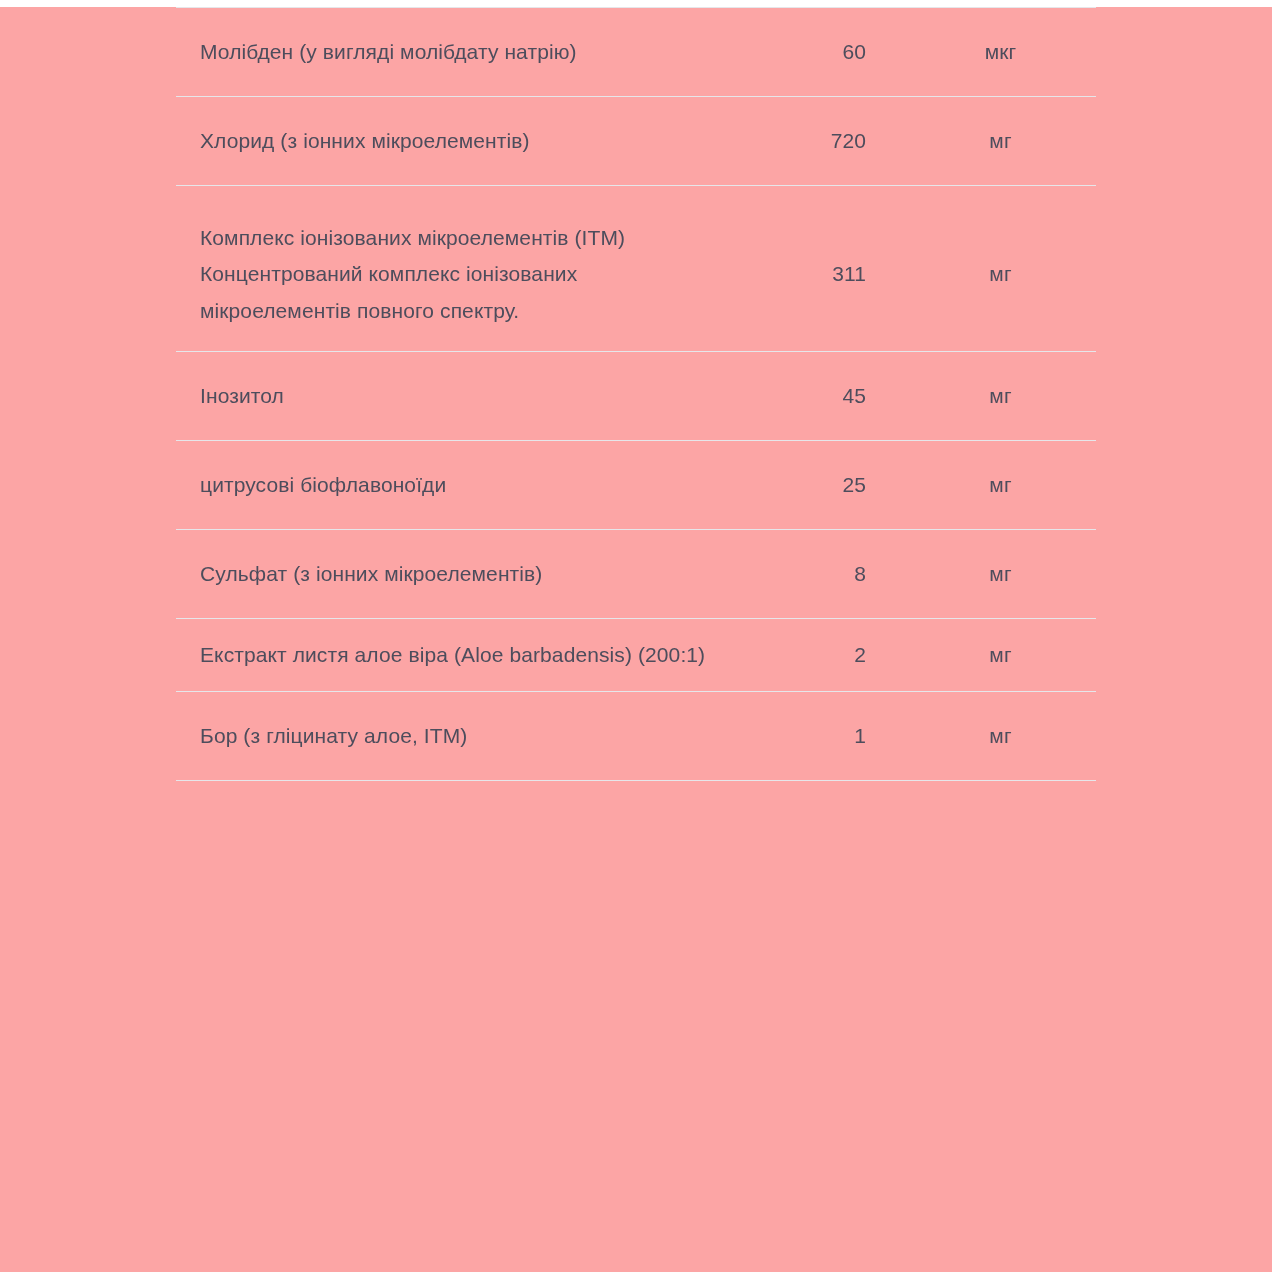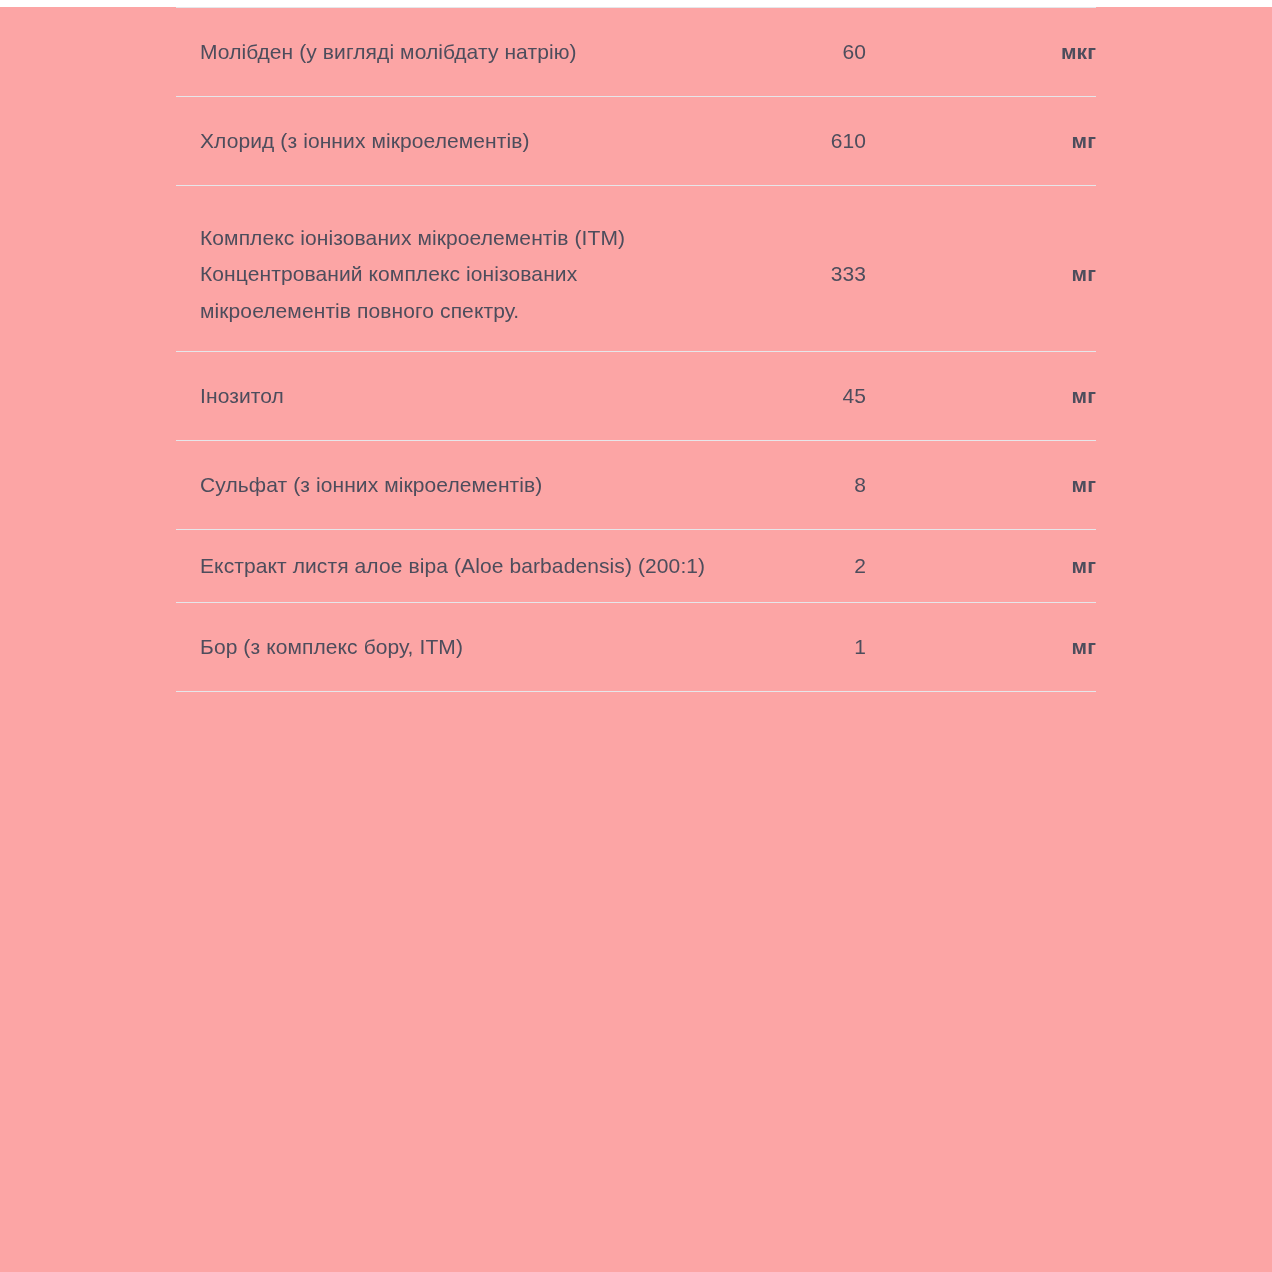--- a/index.html
+++ b/index.html
@@ -45,23 +45,22 @@
     text-align: left;
   }
   td.col-value {
     width: 135px;
     text-align: right;
     padding-left: 4px;
     padding-right: 4px;
   }
   td.col-unit {
     width: 226px;
-    text-align: right;
+    text-align: center;
     padding-left: 35px;
-    font-weight: bold;
   }
   
   tr.h-tall td { padding-top: 34px; padding-bottom: 22px; }
   tr.h-single td { padding-top: 26px; padding-bottom: 26px; }
 </style>
 </head>
 <body>
 
 <div class="page">
   <table class="nutrition-table" id="nutrition-table">
@@ -71,43 +70,48 @@
           <td class="col-value">120</td>
           <td class="col-unit">мкг</td>
         </tr>
         <tr class="h-single">
           <td class="col-name">Молібден (у вигляді молібдату натрію)</td>
           <td class="col-value">60</td>
           <td class="col-unit">мкг</td>
         </tr>
         <tr class="h-single">
           <td class="col-name">Хлорид (з іонних мікроелементів)</td>
-          <td class="col-value">610</td>
+          <td class="col-value">720</td>
           <td class="col-unit">мг</td>
         </tr>
         <tr class="h-tall">
           <td class="col-name">Комплекс іонізованих мікроелементів (ITM) Концентрований комплекс іонізованих мікроелементів повного спектру.</td>
-          <td class="col-value">333</td>
+          <td class="col-value">311</td>
           <td class="col-unit">мг</td>
         </tr>
         <tr class="h-single">
           <td class="col-name">Інозитол</td>
           <td class="col-value">45</td>
+          <td class="col-unit">мг</td>
+        </tr>
+        <tr class="h-single">
+          <td class="col-name">цитрусові біофлавоноїди</td>
+          <td class="col-value">25</td>
           <td class="col-unit">мг</td>
         </tr>
         <tr class="h-single">
           <td class="col-name">Сульфат (з іонних мікроелементів)</td>
           <td class="col-value">8</td>
           <td class="col-unit">мг</td>
         </tr>
         <tr>
           <td class="col-name">Екстракт листя алое віра (Aloe barbadensis) (200:1)</td>
           <td class="col-value">2</td>
           <td class="col-unit">мг</td>
         </tr>
         <tr class="h-single">
-          <td class="col-name">Бор (з комплекс бору, ITM)</td>
+          <td class="col-name">Бор (з гліцинату алое, ITM)</td>
           <td class="col-value">1</td>
           <td class="col-unit">мг</td>
         </tr>
       </tbody>
   </table>
 </div>
 
 </body></html>

